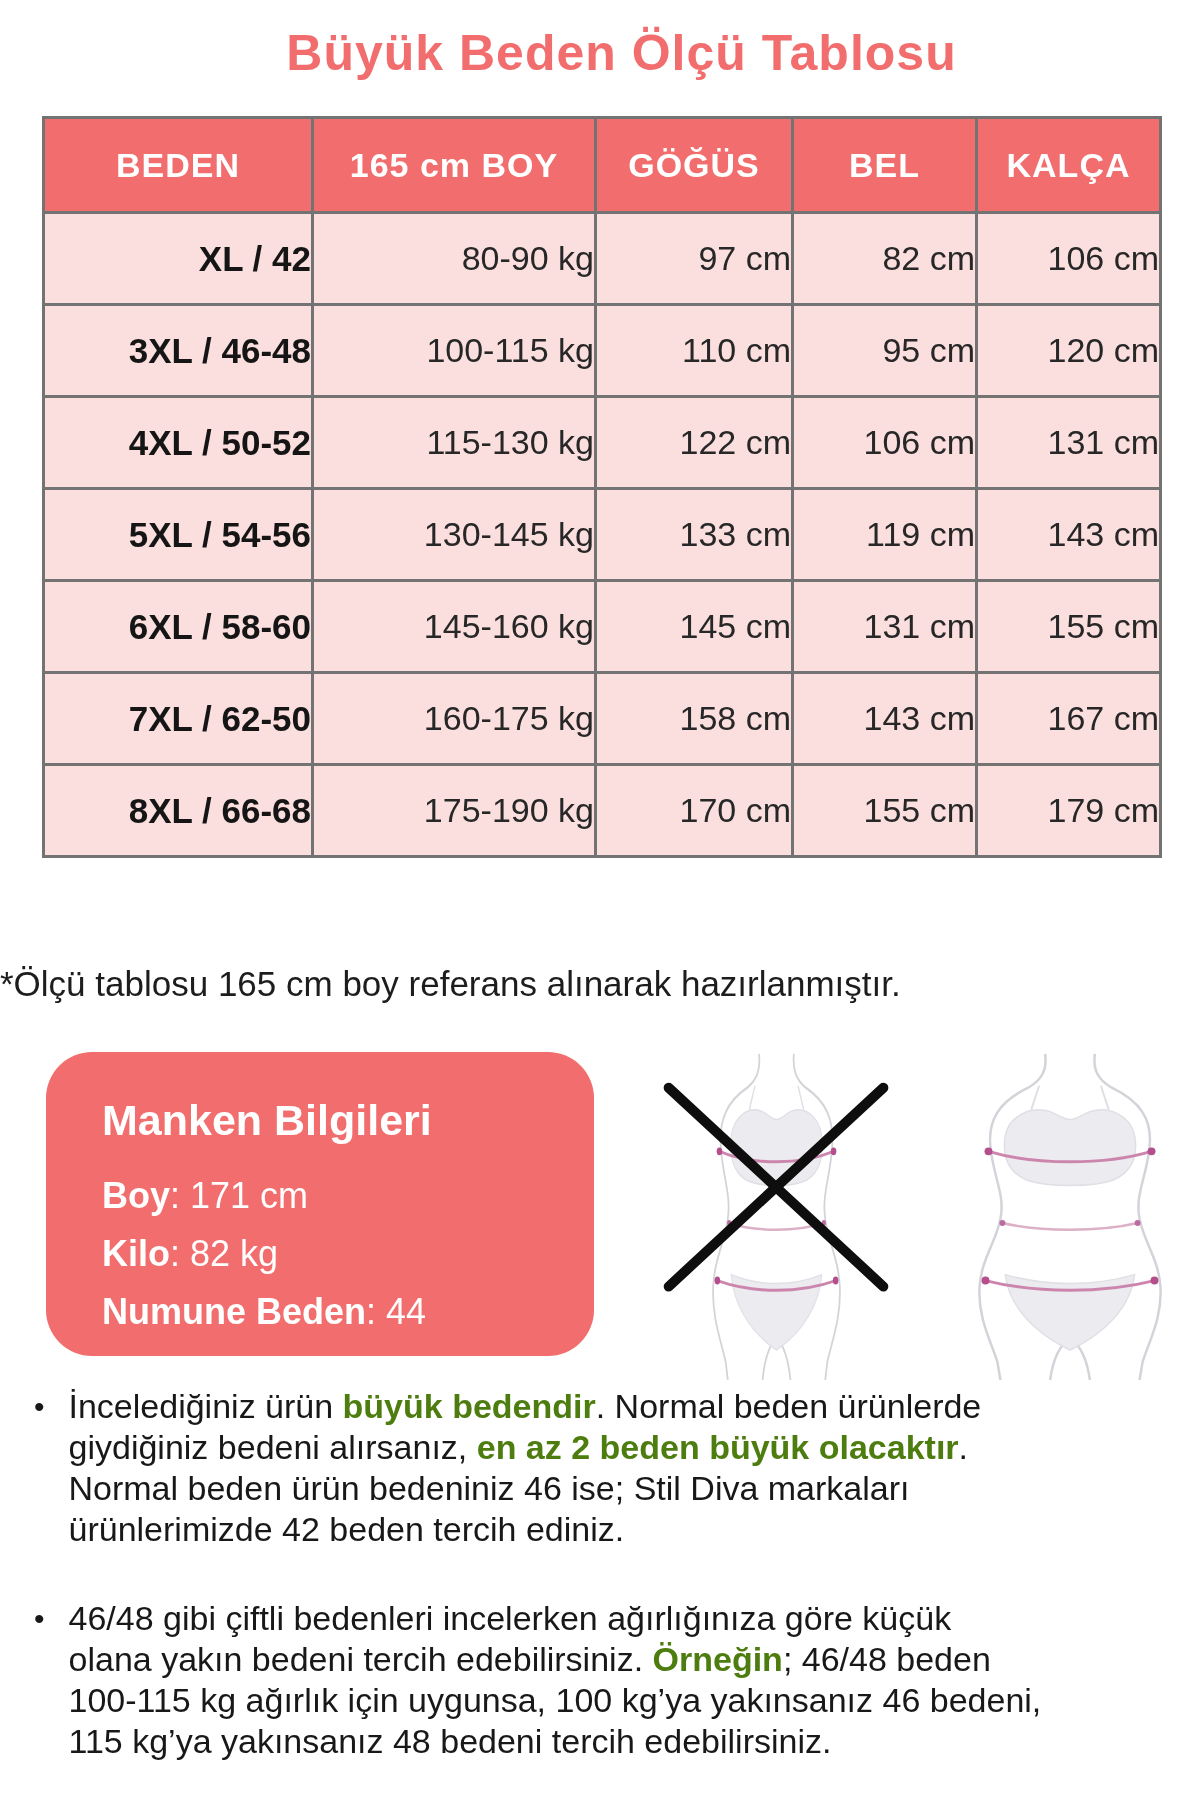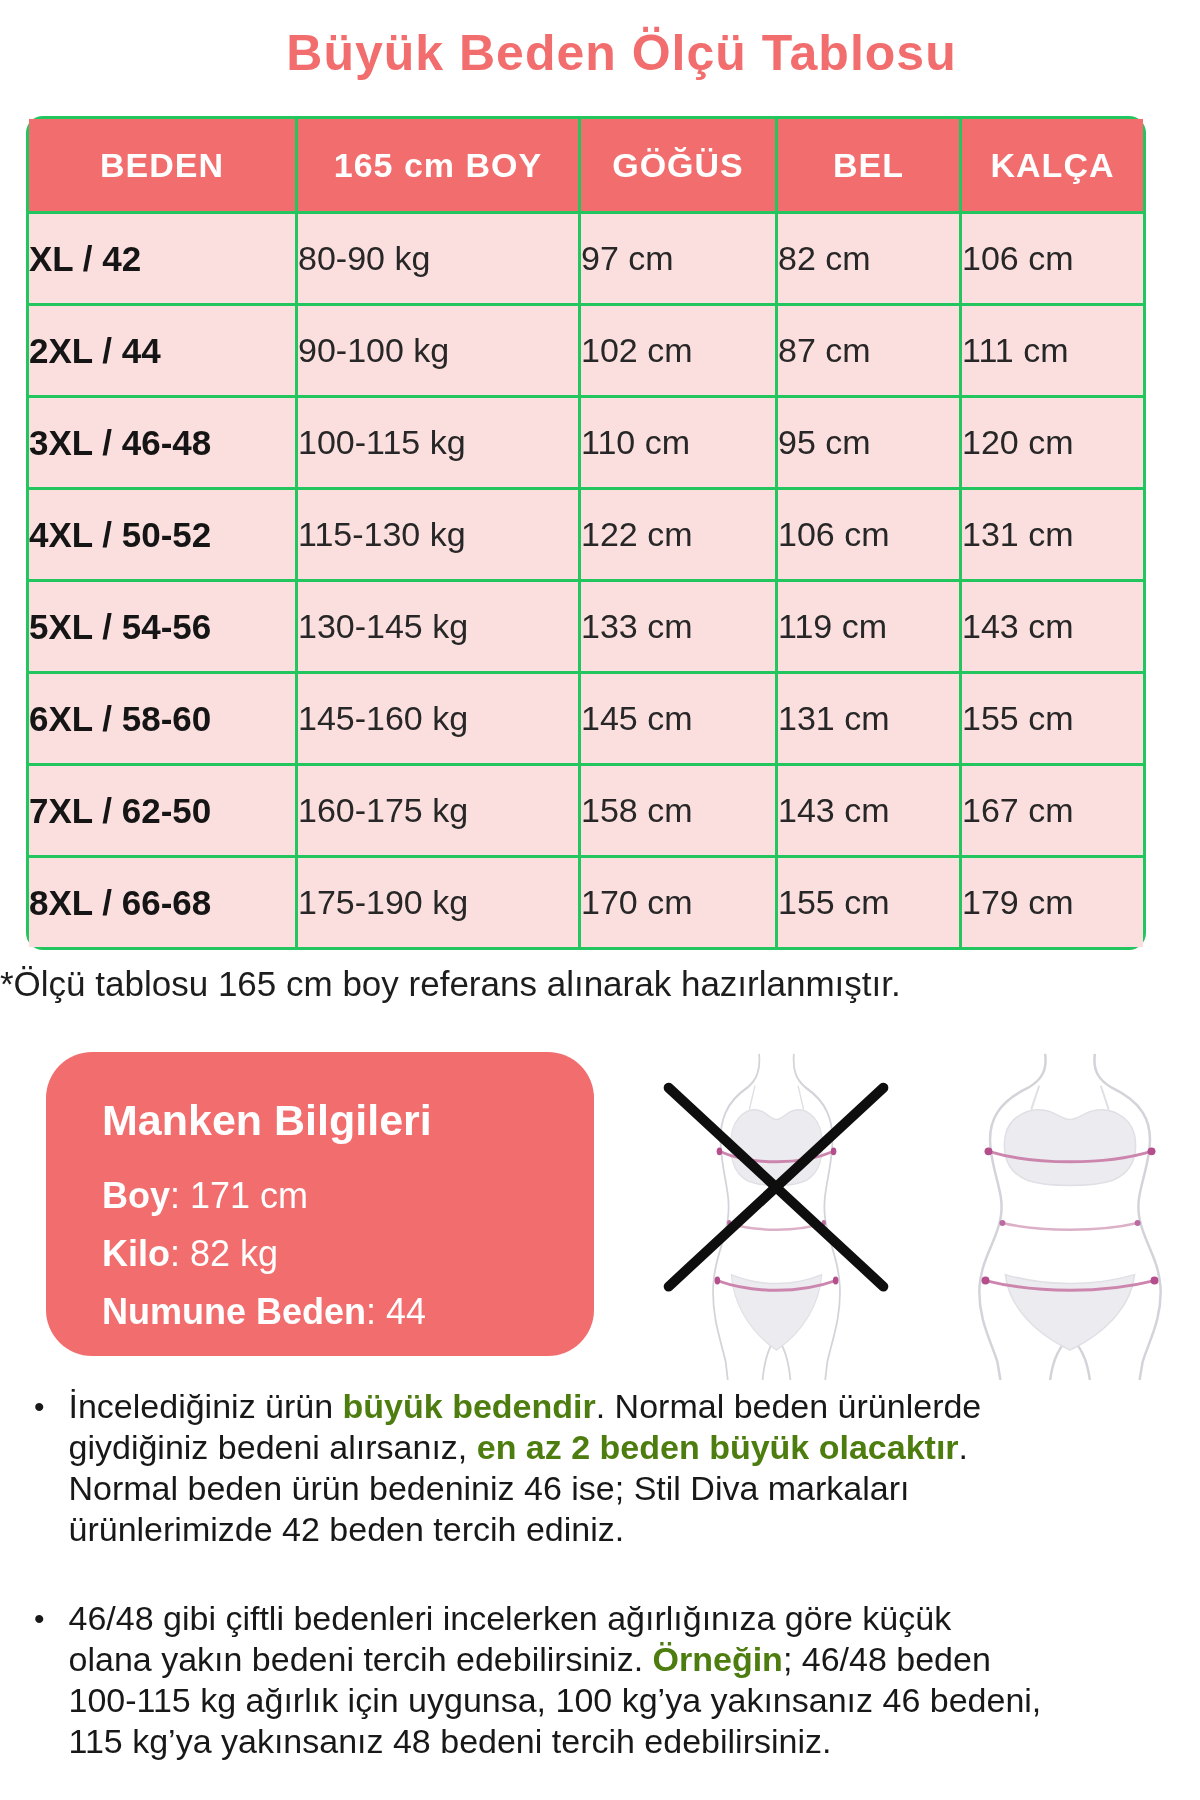--- a/index.html
+++ b/index.html
@@ -6,32 +6,31 @@
   .page {
     position:relative; width:1200px; height:1800px; background:#ffffff;
     font-family:"Liberation Sans", sans-serif; overflow:hidden;padding-left:43px;
   }
   .title {
     position:absolute; top:24px; left:0; width:100%; text-align:center;
     font-size:50px; font-weight:800; color:#f26d6d; letter-spacing:1px;
   }
   
   table.size-table {
-    position:absolute; left:26px; top:116px; width:1120px;
-    border-collapse:separate; border-spacing:3px; background:#22c55e;
+    position:absolute; left:42px; top:116px; width:1120px;
+    border-collapse:separate; border-spacing:3px; background:#737373;
     table-layout:fixed;
-    border-radius:17px;
   }
   table.size-table th {
     background:#f26d6d; color:#ffffff; font-size:34px; font-weight:700;
     height:92px; letter-spacing:1px; text-align:center; padding:0;
   }
   table.size-table td {
     background:#fbdede; color:#272727; font-size:34px; font-weight:400;
-    height:89px; text-align:left; padding:0;
+    height:89px; text-align:right; padding:0;
   }
   table.size-table td.size-col { font-weight:700; color:#151515; font-size:35px; }
   
   .footnote {
     position:absolute; top:964px; left:0; width:100%; text-align:left;
     font-size:35px; color:#1d1d1d;
   }
   
   .model-box {
     position:absolute; left:46px; top:1040px; width:548px; height:304px;
@@ -77,27 +76,20 @@
           <th>KALÇA</th>
         </tr>
     </thead>
     <tbody>
         <tr>
           <td class="size-col">XL / 42</td>
           <td>80-90 kg</td>
           <td>97 cm</td>
           <td>82 cm</td>
           <td>106 cm</td>
-        </tr>
-        <tr>
-          <td class="size-col">2XL / 44</td>
-          <td>90-100 kg</td>
-          <td>102 cm</td>
-          <td>87 cm</td>
-          <td>111 cm</td>
         </tr>
         <tr>
           <td class="size-col">3XL / 46-48</td>
           <td>100-115 kg</td>
           <td>110 cm</td>
           <td>95 cm</td>
           <td>120 cm</td>
         </tr>
         <tr>
           <td class="size-col">4XL / 50-52</td>

